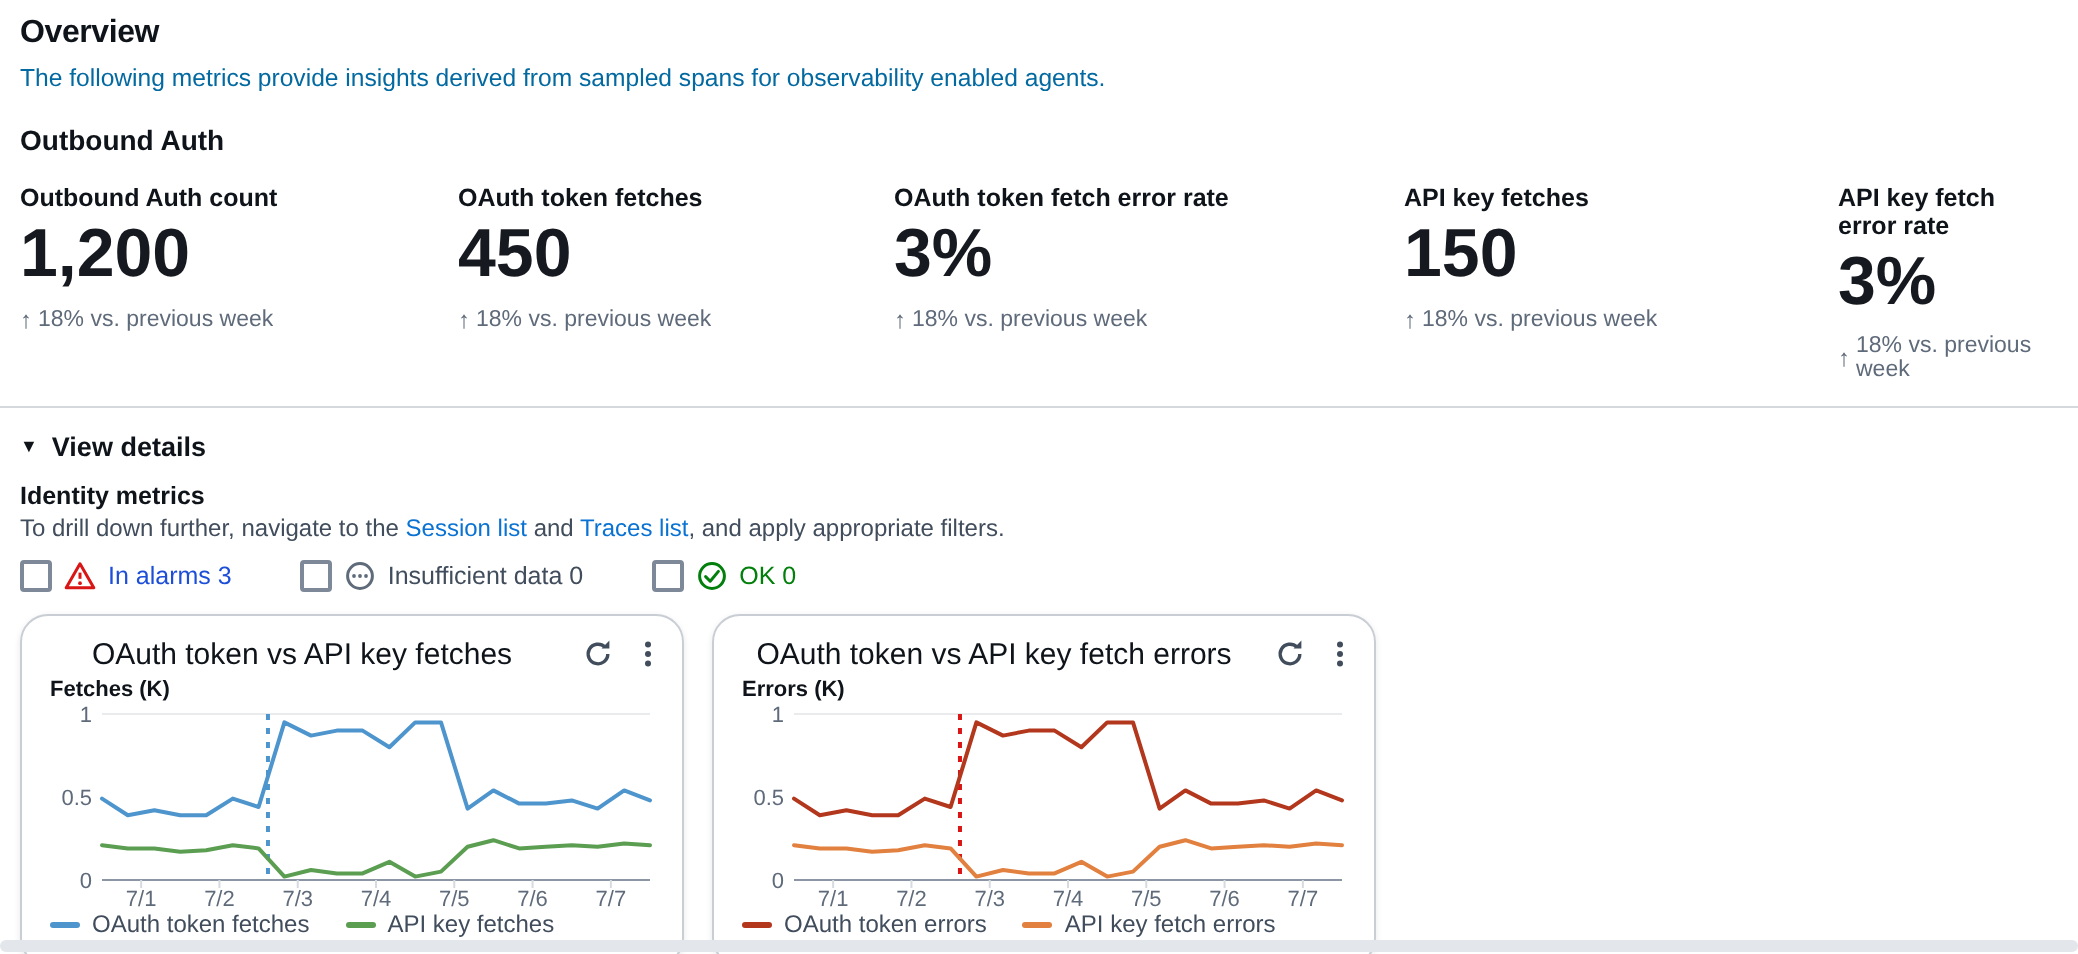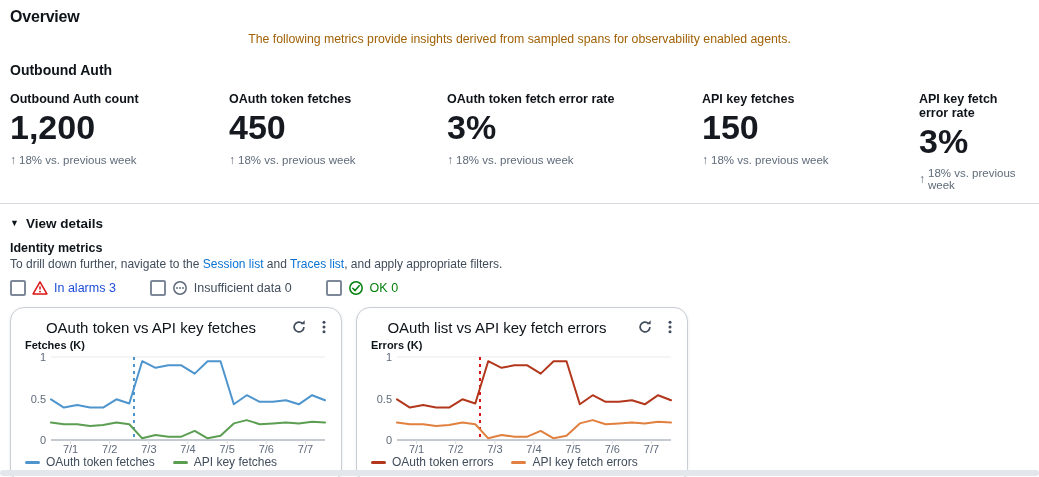--- a/index.html
+++ b/index.html
@@ -4,21 +4,21 @@
 <style>
   html,body{margin:0;padding:0;}
   body{
     width:1039px;height:477px;position:relative;overflow:hidden;
     background:#ffffff;color:#0f141a;
     font-family:"Liberation Sans","DejaVu Sans",sans-serif;
     -webkit-font-smoothing:antialiased;
   }
   .container{padding:2px 10px 0;}
   .page-title{font-size:16px;font-weight:700;margin:6px 0 0;letter-spacing:-0.2px;}
-  .page-desc{font-size:12.3px;color:#a16207;margin-top:6px;text-align:center;}
+  .page-desc{font-size:12.3px;color:#0369a1;margin-top:6px;}
   .section-title{font-size:14px;font-weight:700;margin-top:16px;}
 
   .metrics{display:grid;grid-template-columns:219px 218px 255px 217px auto;margin-top:14px;}
   .metric-label{font-size:12.5px;font-weight:700;}
   .metric-value{font-size:34px;font-weight:700;color:#16191f;margin-top:2px;line-height:38px;}
   .metric-trend{font-size:11.5px;color:#5f6b7a;margin-top:7px;display:flex;align-items:center;gap:3px;}
   .trend-arrow{font-size:12px;color:#5f6b7a;}
 
   .divider{border:none;border-top:1px solid #d5d9dd;margin:12px -10px 0;}
 
@@ -190,21 +190,21 @@
             <span>OAuth token fetches</span>
           </div>
           <div class="legend-item">
             <span class="legend-dash" style="background: rgb(91, 158, 82);"></span>
             <span>API key fetches</span>
           </div>
         </div>
       </div>
       <div class="card">
         <div class="card-header">
-          <span class="card-title">OAuth list vs API key fetch errors</span>
+          <span class="card-title">OAuth token vs API key fetch errors</span>
           <button class="icon-btn">
             <svg width="16" height="16" viewBox="0 0 16 16">
               <path d="M12.9 8a4.9 4.9 0 1 1-1.5-3.53" fill="none" stroke="currentColor" stroke-width="1.7"></path>
               <path d="M13.7 1.3 L13.7 5.2 L9.8 5.2 Z" fill="currentColor"></path>
             </svg>
           </button>
           <button class="icon-btn">
             <svg width="6" height="16" viewBox="0 0 6 16">
               <circle cx="3" cy="3.2" r="1.5" fill="currentColor"></circle>
               <circle cx="3" cy="8" r="1.5" fill="currentColor"></circle>

